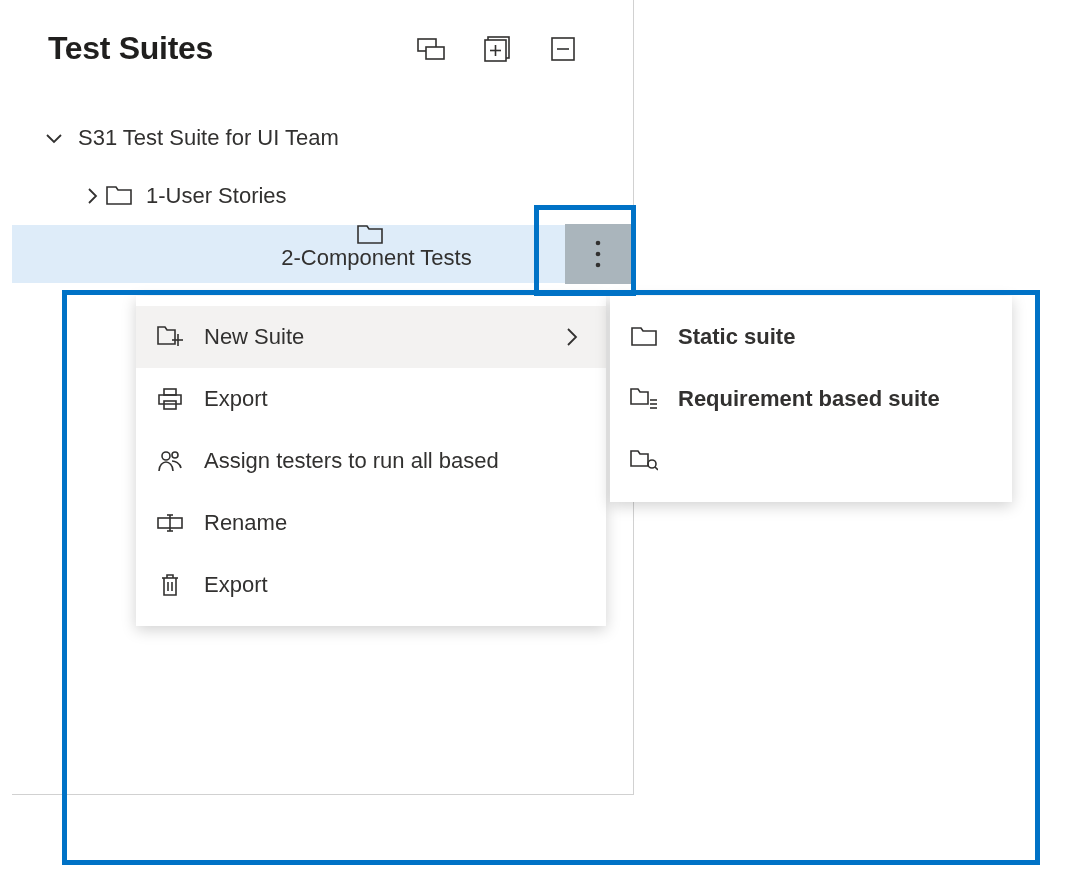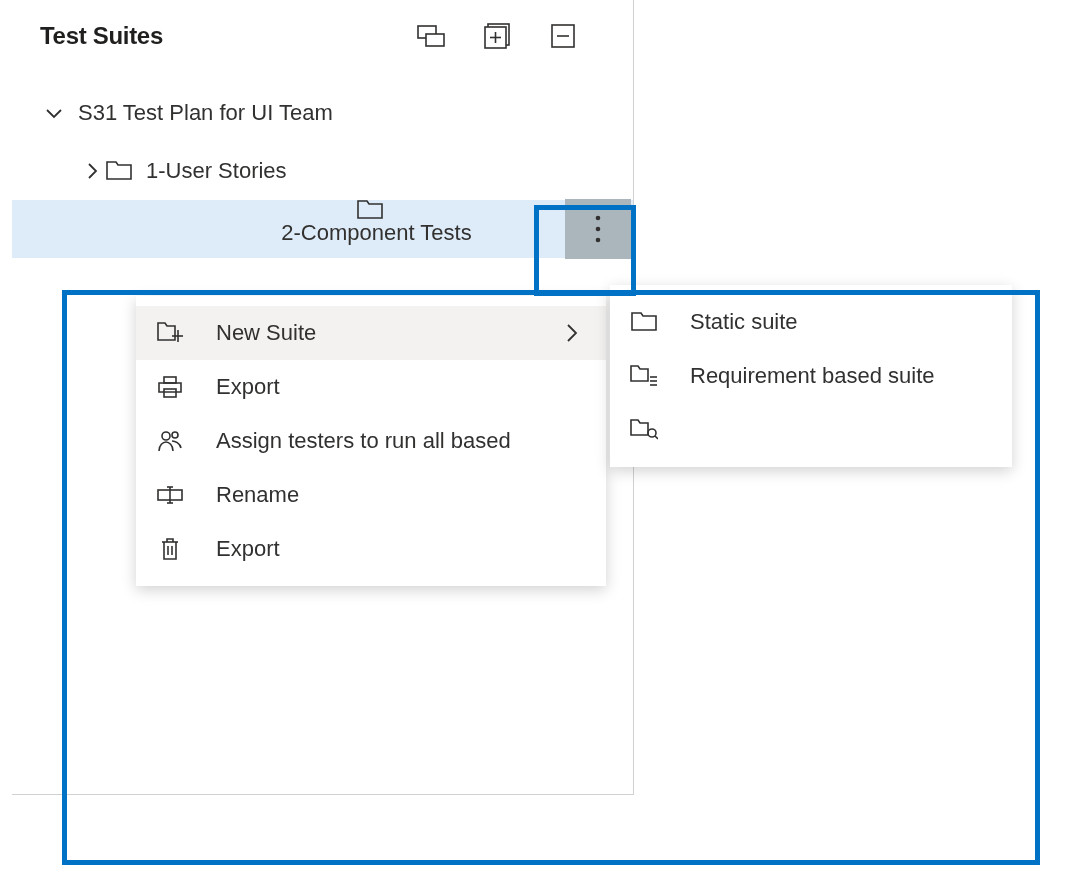--- a/index.html
+++ b/index.html
@@ -21,22 +21,22 @@
     height: 795px;
     border-right: 1px solid #d1d1d1;
     border-bottom: 1px solid #d1d1d1;
   }
   .header {
     display: flex;
     align-items: center;
     padding: 22px 28px 16px 28px;
   }
   .header h1 {
-    margin: 0;
-    font-size: 24px;
+    margin: 8px;
+    font-size: 32px;
     font-weight: 700;
     color: #201f1e;
     flex: 1;
     letter-spacing: -0.3px;
   }
   .header .toolbar {
     display: flex;
     gap: 38px;
     padding-right: 28px;
   }
@@ -122,32 +122,33 @@
     z-index: 30;
     padding: 10px 0;
   }
   .menu.main {
     left: 136px;
     top: 296px;
     width: 470px;
   }
   .menu.sub {
     left: 610px;
-    top: 285px;
+    top: 296px;
     width: 402px;
+    font-weight: bold;
   }
   .menu-item {
     display: flex;
     align-items: center;
-    height: 54px;
+    height: 62px;
     padding: 0 22px 0 20px;
     font-size: 22px;
     color: #323130;
     cursor: pointer;
-    gap: 32px;
+    gap: 20px;
   }
   .menu-item.hover { background: #f3f2f1; }
   .menu-item .mi-icon { width: 28px; display: inline-flex; justify-content: center; }
   .menu-item .mi-label { flex: 1; }
   .menu-item .mi-chev { width: 18px; display: inline-flex; }
   svg { display: block; }
 </style>
 </head>
 <body>
 
@@ -184,21 +185,21 @@
     </div>
   </div>
 
   <div class="tree">
     <div class="tree-row root">
       <span class="chev">
         <svg width="18" height="12" viewBox="0 0 18 12">
             <polyline points="2,3 9,10 16,3" stroke="#323130" stroke-width="1.8" fill="none"></polyline>
           </svg>
       </span>
-      <span style="margin-left:10px;">S31 Test Plan for UI Team</span>
+      <span style="margin-left:10px;">S31 Test Suite for UI Team</span>
     </div>
 
     <div class="tree-row l1">
       <span class="chev">
         <svg width="12" height="18" viewBox="0 0 12 18">
             <polyline points="3,2 10,9 3,16" stroke="#323130" stroke-width="1.8" fill="none"></polyline>
           </svg>
       </span>
       <span class="folder-ico">
         <svg width="26" height="20" viewBox="0 0 26 20">

